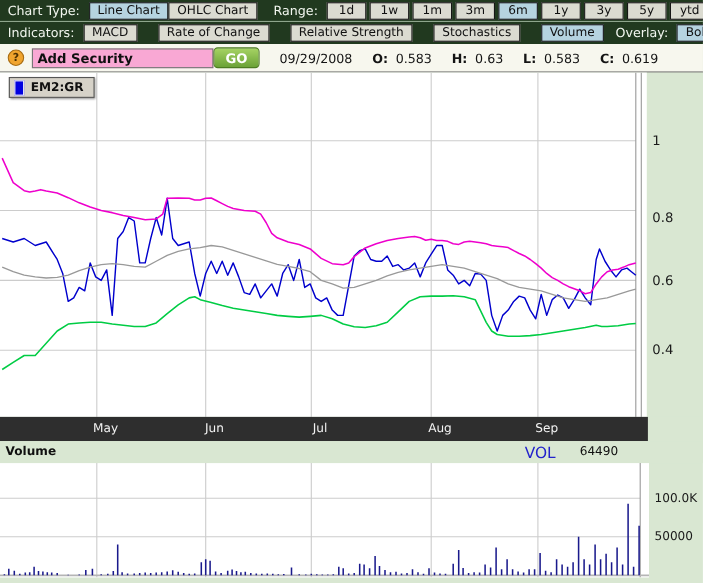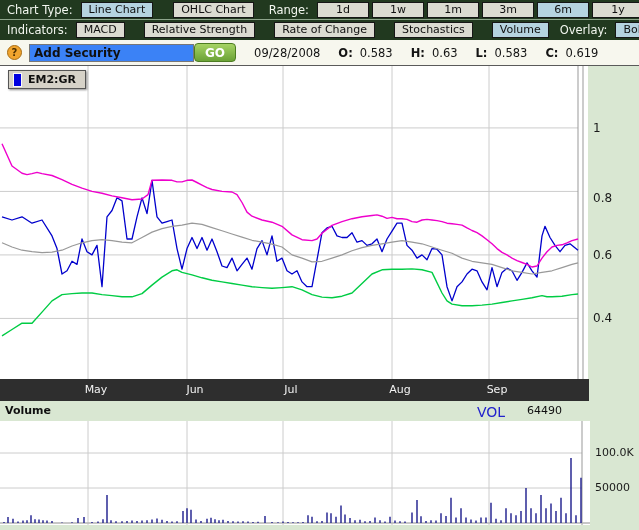--- a/index.html
+++ b/index.html
@@ -15,36 +15,36 @@
   }
   #toolbar1{border-bottom:1px solid #8ea58c}
   #toolbar2{height:20px}
   .tb-label{color:#f2f6ef;font-size:11.5px;margin:0 5px 0 2px}
   .tb-btn{
     font-family:"DejaVu Sans",sans-serif;font-size:11px;color:#101010;
     background:#dbdbd1;border:1px solid #161616;height:16px;line-height:14px;
     padding:0 7px;margin:0;cursor:pointer;
   }
   .tb-btn.active{background:#b5d3e0}
-  .range-group .tb-btn{padding:0;width:52px;text-align:center}
+  .range-group .tb-btn{padding:0;width:36px;text-align:center}
   .ml12{margin-left:12px}.ml8{margin-left:8px}
   
   .security-row{
     height:25px;background:#f7f7ee;border-bottom:1px solid #5a5a5a;
     display:flex;align-items:center;padding-left:7px;
   }
   .help-icon{
     width:13px;height:13px;border-radius:50%;background:#f0a42e;
     border:1px solid #a86d14;color:#4d3000;font-size:10px;font-weight:bold;
     text-align:center;line-height:13px;flex:0 0 auto;cursor:pointer;
   }
   .sec-input{
     margin-left:7px;width:155px;height:16px;border:1px solid #777;
     font-family:"DejaVu Sans",sans-serif;font-size:12px;font-weight:bold;
-    color:#101010;padding:0 4px;background:#3b82f6;
+    color:#101010;padding:0 4px;background:#f9a8d4;
   }
   .go-btn{
     height:19px;padding:0 10px;border:1px solid #4d7c22;
     border-radius:4px;background:linear-gradient(#a6d364,#6ba236);
     color:#fff;font-weight:bold;font-size:12px;font-family:"DejaVu Sans",sans-serif;
     cursor:pointer;line-height:16px;
   }
   .quote{margin-left:18px;display:flex;align-items:center;gap:18px;
     font-size:11.5px;color:#141414}
   .quote .pair b{margin-right:7px}
@@ -73,21 +73,21 @@
   .vol-region{position:relative;width:564px;height:109px;background:#d9e7d2}
   .vol-region svg{position:absolute;left:0;top:0;background:#fff;display:block}
   .vol-ylabel{position:absolute;font-size:11px;color:#1a1a1a;left:595px;
     width:40px;white-space:nowrap;overflow:hidden}
 </style>
 </head>
 <body>
 
 <div class="toolbar" id="toolbar1">
   <span class="tb-label">Chart Type:</span>
-  <span style="display:flex;gap:20px">
+  <span style="display:flex;gap:0">
       <button class="tb-btn active">Line Chart</button>
       <button class="tb-btn">OHLC Chart</button>
     </span>
   <span class="tb-label ml12">Range:</span>
   <span class="range-group" style="display:flex;gap:3px">
       <button class="tb-btn">1d</button>
       <button class="tb-btn">1w</button>
       <button class="tb-btn">1m</button>
       <button class="tb-btn">3m</button>
       <button class="tb-btn active">6m</button>
@@ -95,37 +95,37 @@
       <button class="tb-btn">3y</button>
       <button class="tb-btn">5y</button>
       <button class="tb-btn">ytd</button>
     </span>
 </div>
 
 <div class="toolbar" id="toolbar2">
   <span class="tb-label">Indicators:</span>
   <span style="display:flex;gap:19px">
       <button class="tb-btn">MACD</button>
+      <button class="tb-btn">Rate of Change</button>
       <button class="tb-btn">Relative Strength</button>
-      <button class="tb-btn">Rate of Change</button>
       <button class="tb-btn">Stochastics</button>
       <button class="tb-btn active">Volume</button>
     </span>
   <span class="tb-label ml8">Overlay:</span>
   <span style="display:flex;gap:3px">
       <button class="tb-btn active">Bollinger Bands</button>
     </span>
 </div>
 
 <div class="security-row">
   <span class="help-icon">?</span>
   <input class="sec-input" type="text" value="Add Security" style="">
   <button class="go-btn">GO</button>
   <span class="quote">
-    <span>09/28/2008</span>
+    <span>09/29/2008</span>
     <span class="pair"><b>O:</b><span>0.583</span></span>
     <span class="pair"><b>H:</b><span>0.63</span></span>
     <span class="pair"><b>L:</b><span>0.583</span></span>
     <span class="pair"><b>C:</b><span>0.619</span></span>
   </span>
 </div>
 
 <div class="price-region">
   <svg width="588" height="313" viewBox="0 0 588 313">
       <line x1="88" y1="0" x2="88" y2="313" stroke="#cccccc" stroke-width="1"></line>

